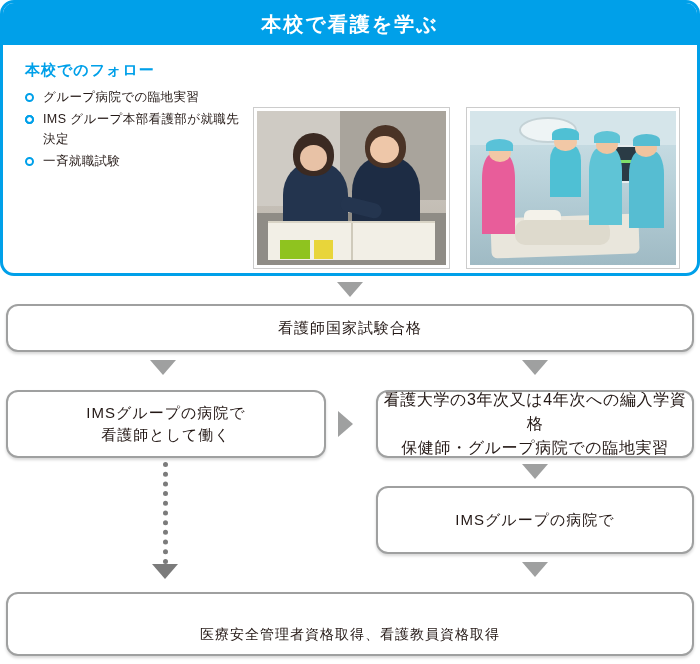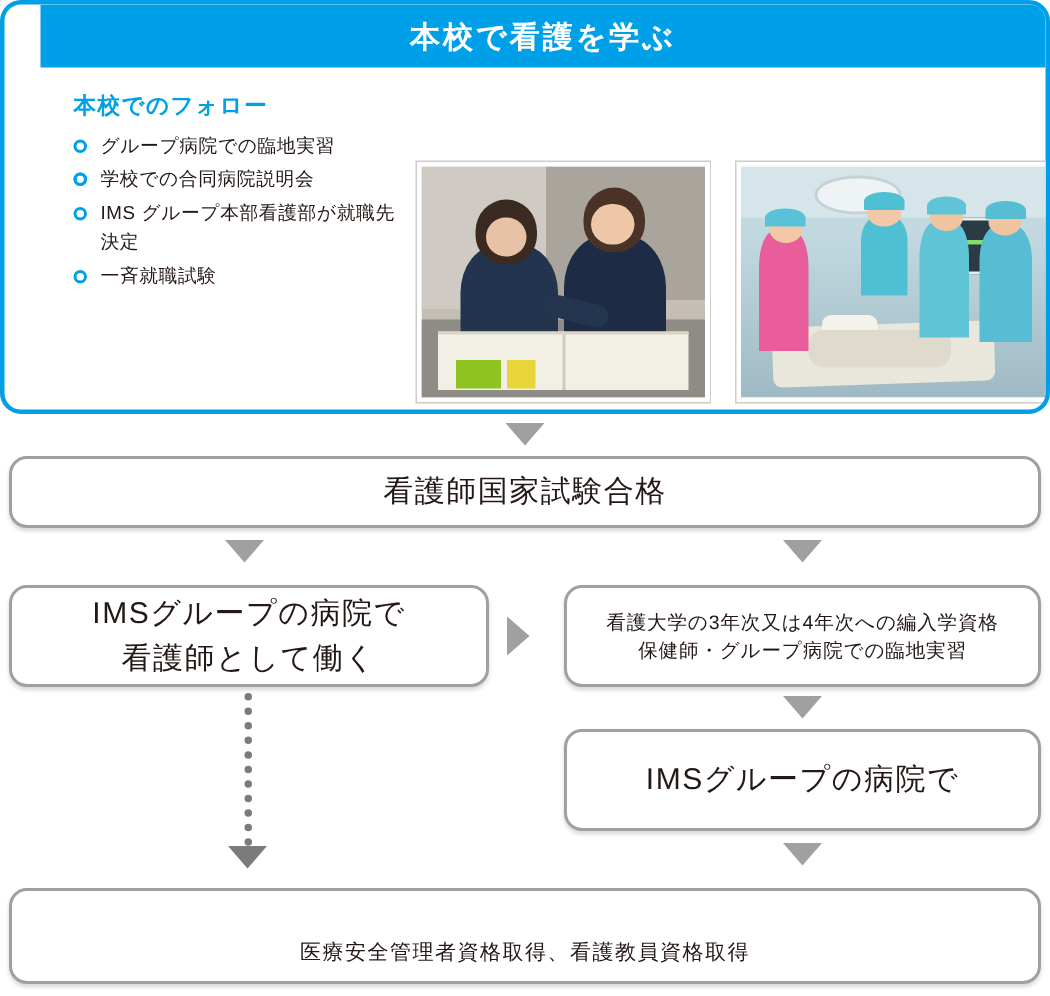--- a/index.html
+++ b/index.html
@@ -21,21 +21,20 @@
     position: absolute;
     left: 0;
     top: 0;
     width: 700px;
     height: 276px;
     background: #ffffff;
     border: 3px solid #00a0e9;
     border-radius: 14px;
     box-sizing: border-box;
     overflow: hidden;
-    padding-left: 24px;
   }
   .top-header {
     height: 42px;
     background: #00a0e9;
     color: #ffffff;
     font-size: 20px;
     font-weight: bold;
     letter-spacing: 2px;
     display: flex;
     align-items: center;
@@ -166,26 +165,26 @@
   .fbox {
     position: absolute;
     background: #ffffff;
     border: 2px solid #9fa0a0;
     border-radius: 12px;
     box-sizing: border-box;
     display: flex;
     align-items: center;
     justify-content: center;
     text-align: center;
-    font-size: 20px;
+    font-size: 15px;
     line-height: 1.5;
     letter-spacing: 1px;
     box-shadow: 0 2px 3px rgba(0,0,0,0.16);
   }
-  .fbox.small { font-size: 13px; letter-spacing: 0.6px; }
+  .fbox.small { font-size: 16px; letter-spacing: 0.6px; }
 
   #box-exam   { left: 6px;  top: 304px; width: 688px; height: 48px; }
   #box-work   { left: 6px;  top: 390px; width: 320px; height: 68px; }
   #box-study  { left: 376px; top: 390px; width: 318px; height: 68px; }
   #box-midwife{ left: 376px; top: 486px; width: 318px; height: 68px; }
   #box-degree { left: 6px;  top: 592px; width: 688px; height: 64px; font-size: 14px; }
 
   
   .arrow-down {
     position: absolute;
@@ -228,24 +227,20 @@
 
     <div class="follow-block">
       <div class="follow-title">本校でのフォロー</div>
       <ul class="follow-list">
         <li>
           <span class="bullet-ring"></span>
           <span>グループ病院での臨地実習</span>
         </li>
         <li>
           <span class="bullet-ring"></span>
-        </li>
-        <li>
-          <span class="bullet-ring"></span>
-          <span>学校での合同病院説明会</span>
         </li>
         <li>
           <span class="bullet-ring"></span>
           <span>IMS グループ本部看護部が就職先決定</span>
         </li>
         <li>
           <span class="bullet-ring"></span>
           <span>一斉就職試験</span>
         </li>
       </ul>

